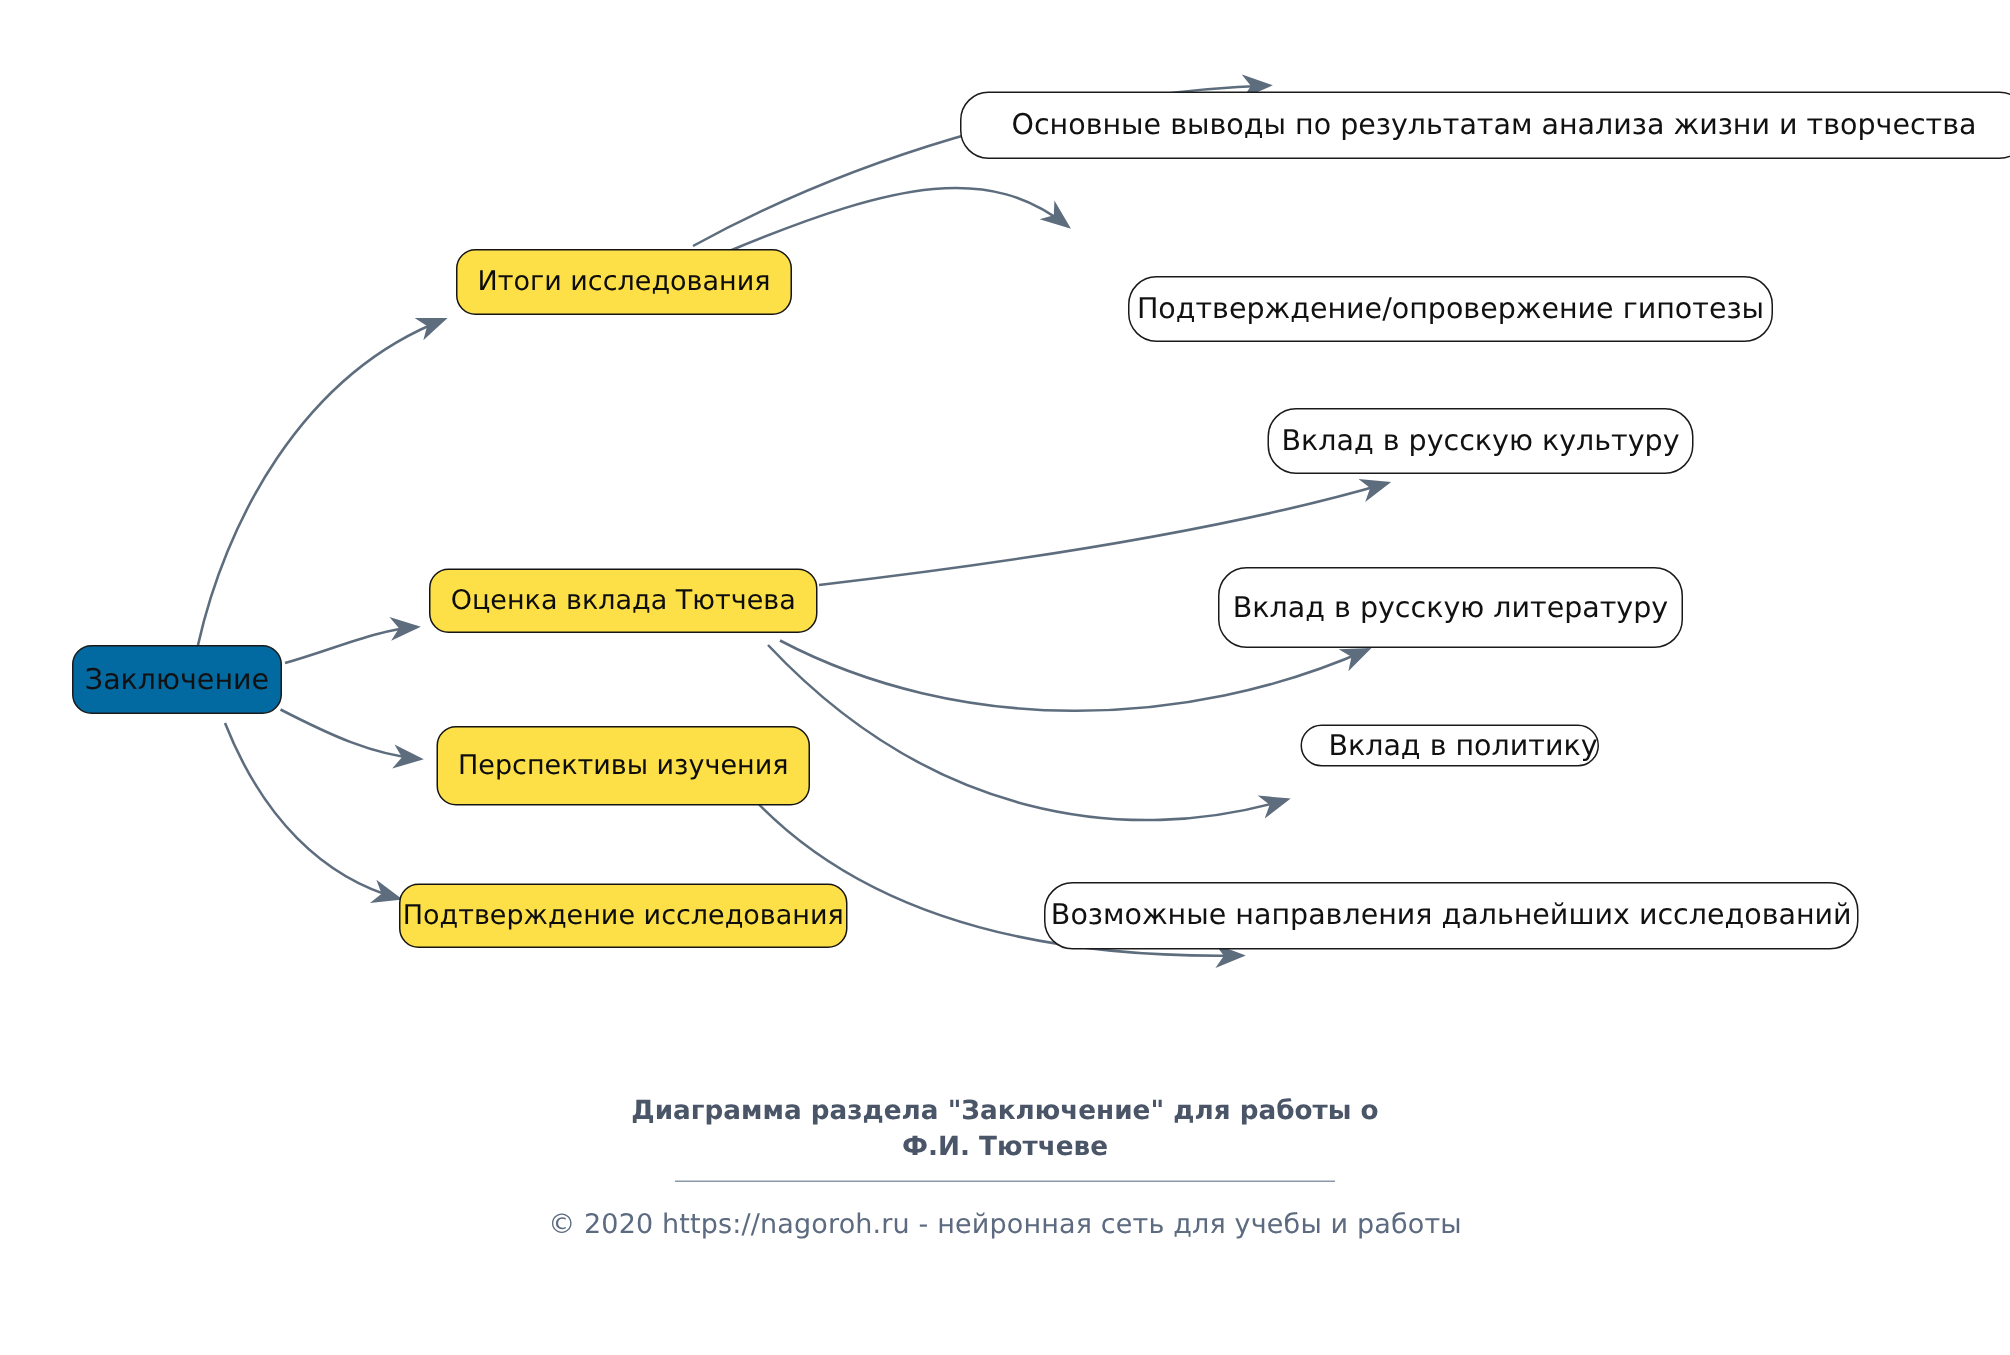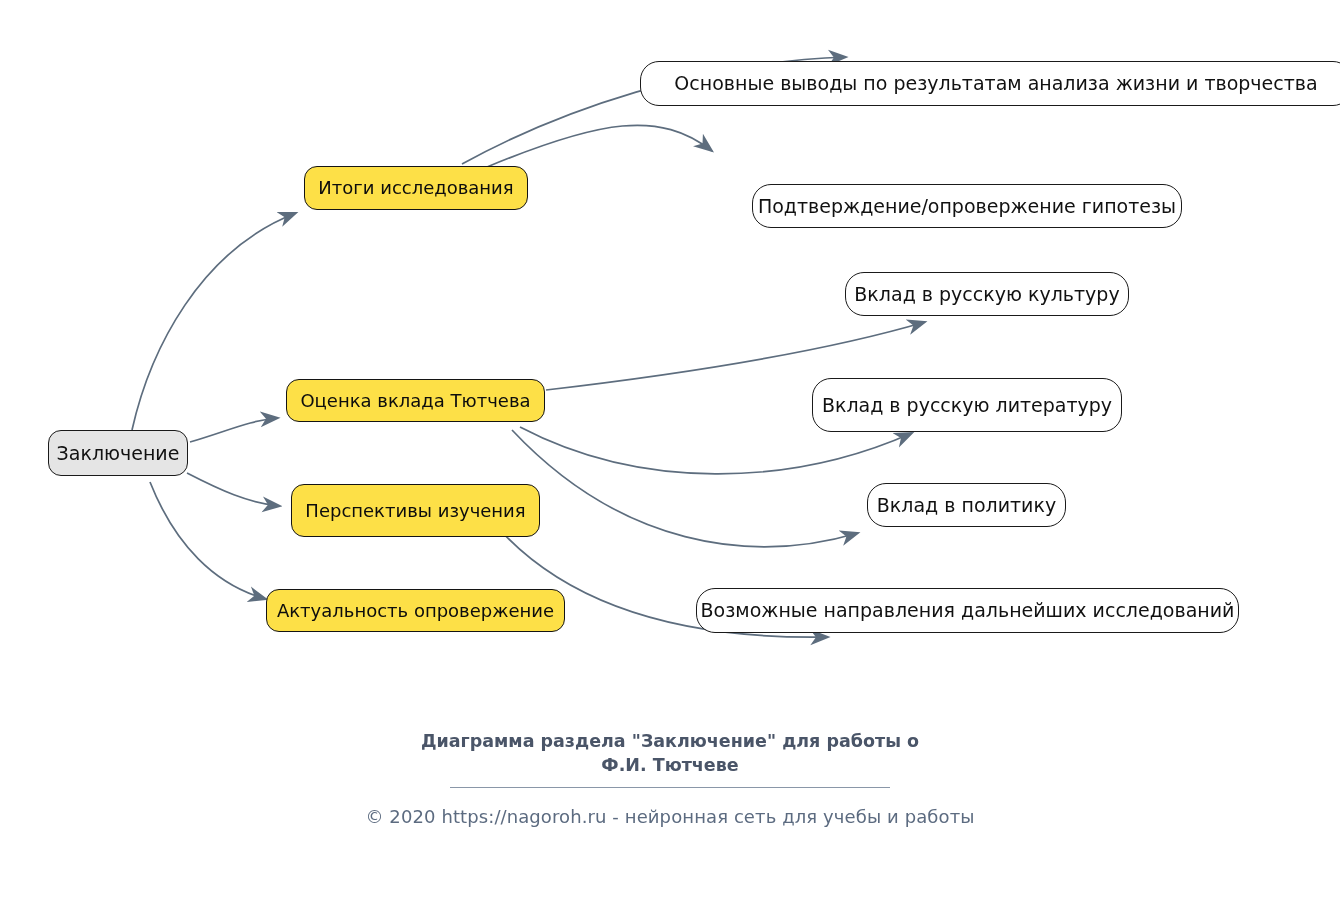--- a/index.html
+++ b/index.html
@@ -30,21 +30,21 @@
     position: absolute;
     box-sizing: border-box;
     display: flex;
     align-items: center;
     justify-content: center;
     border-radius: 14px;
     white-space: nowrap;
     line-height: 1;
   }
   .node-root {
-    background: #e5e5e5;
+    background: #0369a1;
     border: 1.6px solid #1a1a1a;
     color: #111111;
     font-size: 19px;
     border-radius: 13px;
   }
   .node-branch {
     background: #fde047;
     border: 1.6px solid #141414;
     color: #0d0d0d;
     font-size: 18px;
@@ -132,40 +132,40 @@
 
   <div class="node node-branch" style="left:286px; top:379px; width:259px; height:43px;">
     <span>Оценка вклада Тютчева</span>
   </div>
 
   <div class="node node-branch" style="left:291px; top:484px; width:249px; height:53px;">
     <span>Перспективы изучения</span>
   </div>
 
   <div class="node node-branch" style="left:266px; top:589px; width:299px; height:43px;">
-    <span>Актуальность опровержение</span>
+    <span>Подтверждение исследования</span>
   </div>
 
   <div class="node node-leaf" style="left:640px; top:61px; width:712px; height:45px;">
     <span>Основные выводы по результатам анализа жизни и творчества</span>
   </div>
 
   <div class="node node-leaf" style="left:752px; top:168px; width:430px; height:44px;margin-top:16px;">
     <span>Подтверждение/опровержение гипотезы</span>
   </div>
 
   <div class="node node-leaf" style="left:845px; top:272px; width:284px; height:44px;">
     <span>Вклад в русскую культуру</span>
   </div>
 
   <div class="node node-leaf" style="left:812px; top:378px; width:310px; height:54px;">
     <span>Вклад в русскую литературу</span>
   </div>
 
-  <div class="node node-leaf" style="left:867px; top:483px; width:199px; height:44px;">
+  <div class="node node-leaf" style="left:867px; top:483px; width:199px; height:28px;justify-content:flex-end;">
     <span>Вклад в политику</span>
   </div>
 
   <div class="node node-leaf" style="left:696px; top:588px; width:543px; height:45px;">
     <span>Возможные направления дальнейших исследований</span>
   </div>
 
   <div class="footer footer-title">
     <div>Диаграмма раздела "Заключение" для работы о</div>
     <div>Ф.И. Тютчеве</div>

